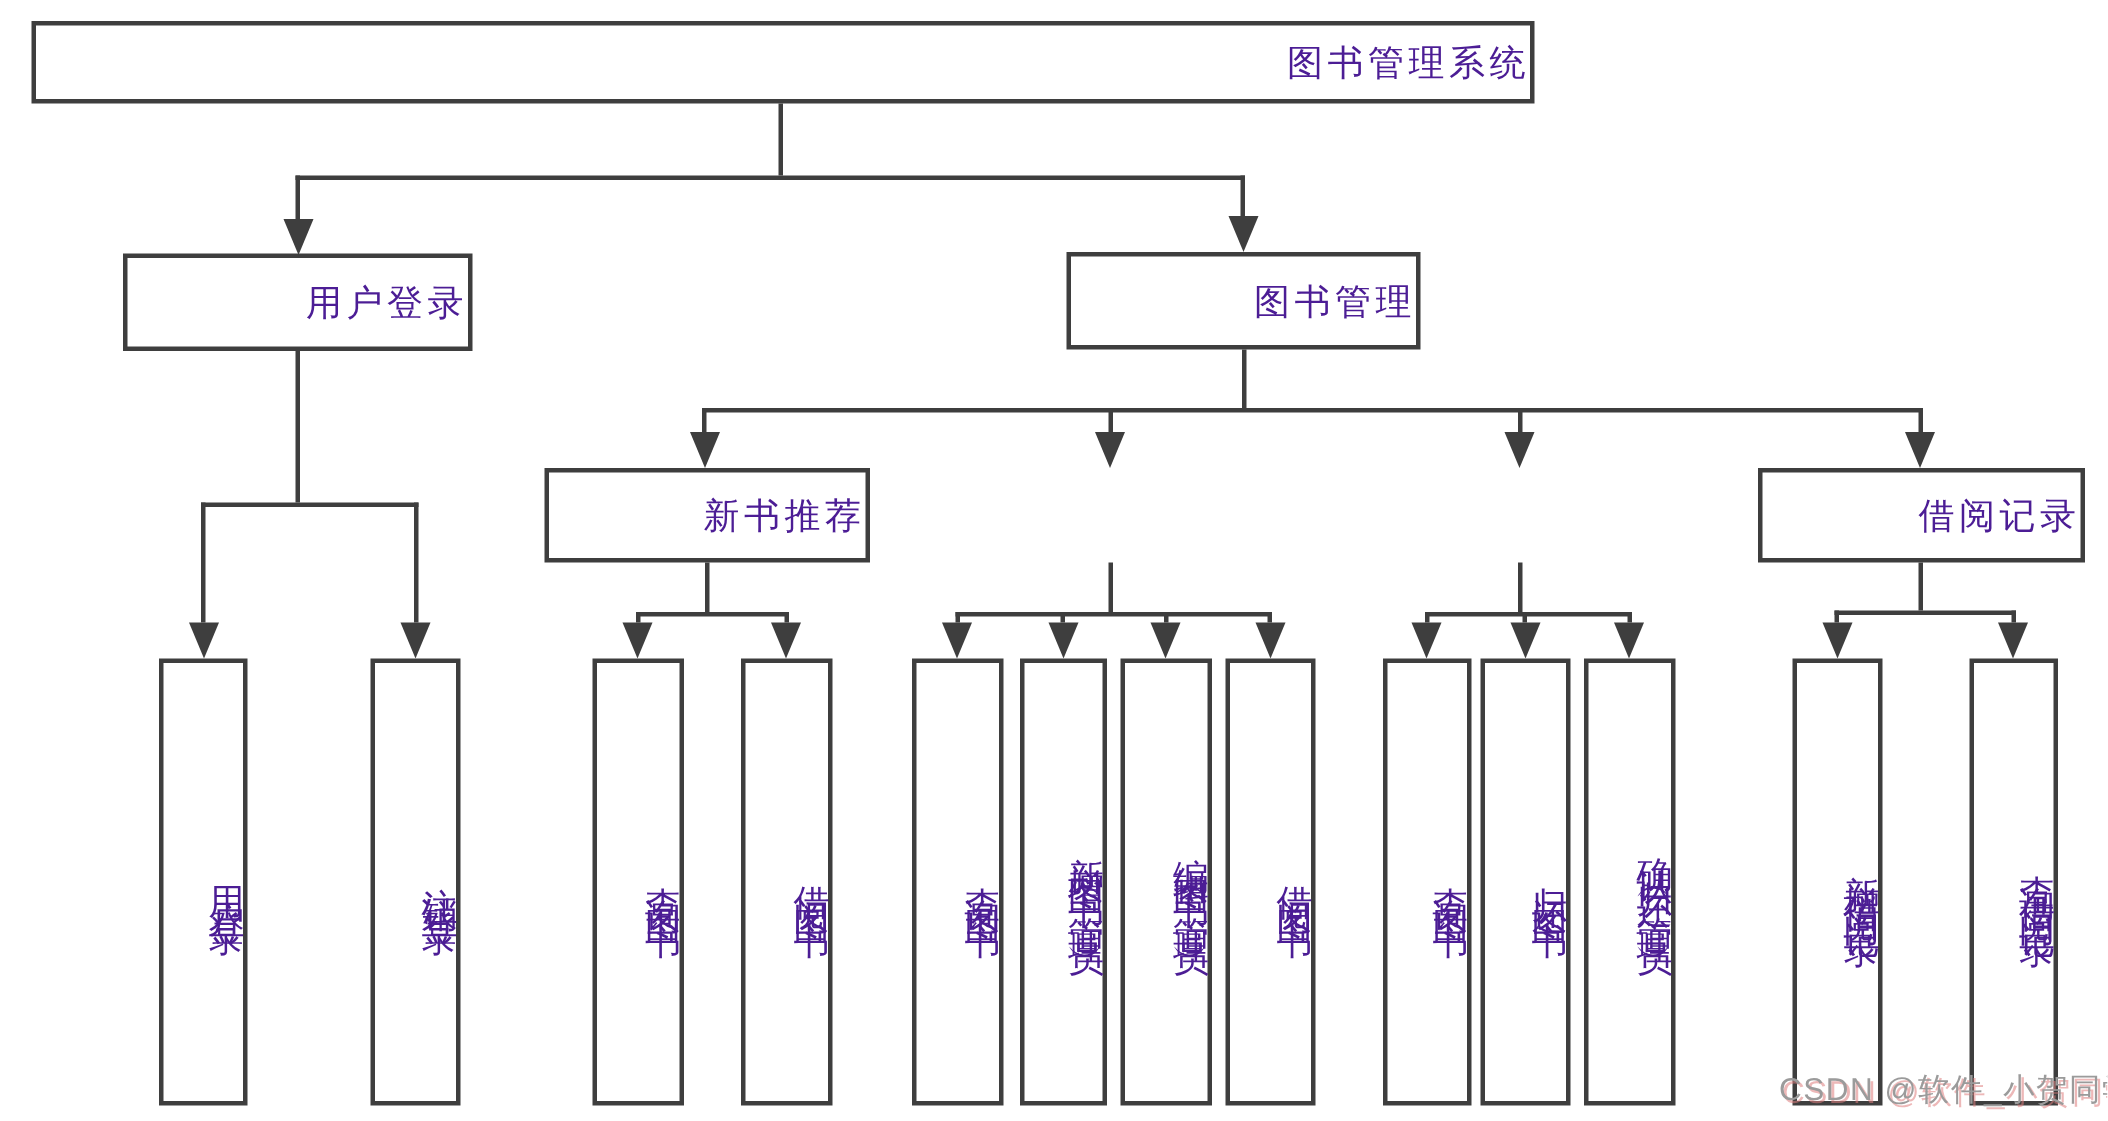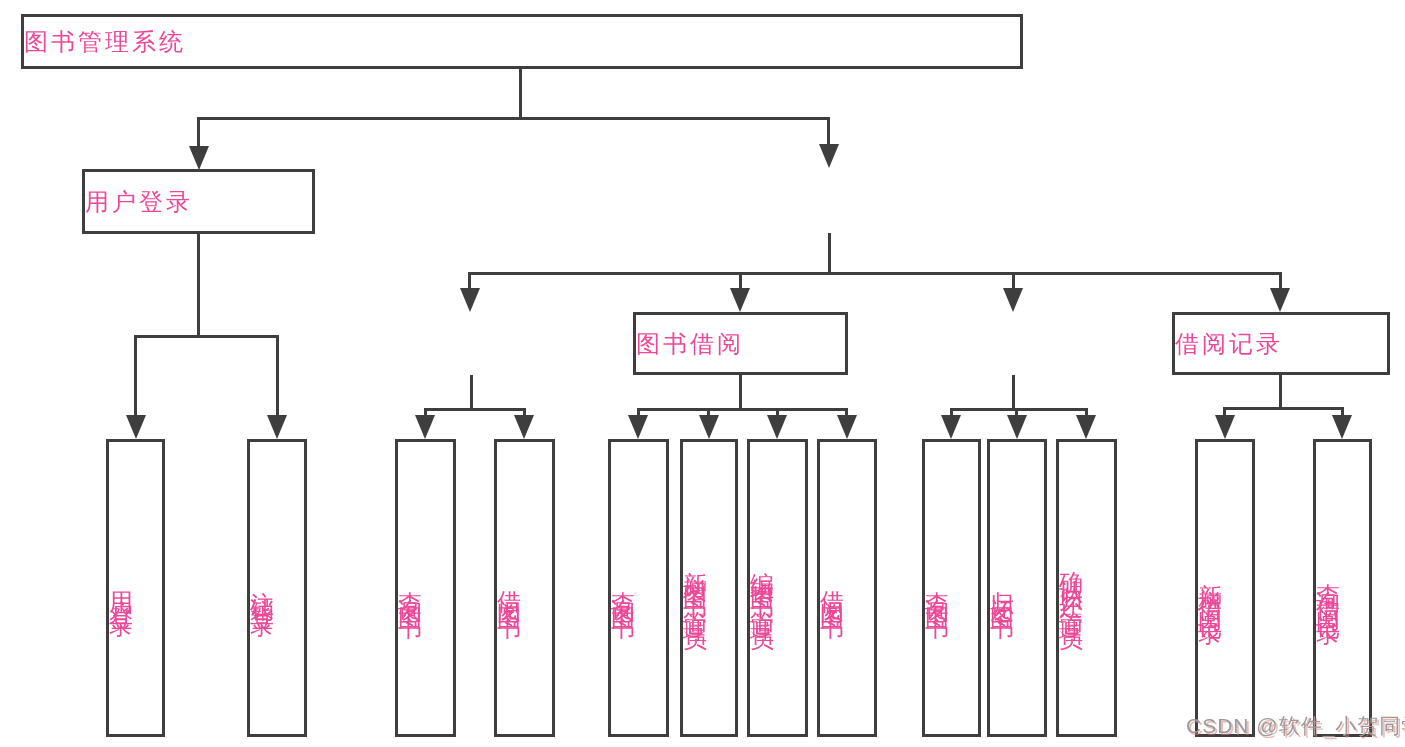--- a/index.html
+++ b/index.html
@@ -2,21 +2,21 @@
 <html><head>
 <meta charset="utf-8">
 <style>
   html,body{margin:0;padding:0;background:#ffffff;}
   .stage{
     position:relative;width:1405px;height:747px;background:#ffffff;overflow:hidden;
     font-family:"Liberation Sans","DejaVu Sans",sans-serif;
   }
   .box{
     position:absolute;box-sizing:border-box;border:3px solid #3e3e3e;background:#ffffff;
-    display:flex;align-items:center;justify-content:flex-start;color:#ec4899;
+    display:flex;align-items:center;justify-content:flex-end;color:#4c1d95;
   }
   .box.h span{font-size:24px;letter-spacing:3px;white-space:nowrap;}
   .box.v span{
     writing-mode:vertical-rl;text-orientation:mixed;
     font-size:24px;letter-spacing:8px;line-height:1;white-space:nowrap;
   }
   .vline{position:absolute;width:3px;background:#3e3e3e;}
   .hline{position:absolute;height:3px;background:#3e3e3e;}
   .arrow{
     position:absolute;width:0;height:0;
@@ -35,25 +35,28 @@
 <div class="stage">
 
   <div class="box h" style="left:21px;top:14px;width:1002px;height:55px">
     <span>图书管理系统</span>
   </div>
 
   <div class="box h" style="left:82px;top:169px;width:233px;height:65px">
     <span>用户登录</span>
   </div>
 
+  <div class="box h" style="left:711px;top:168px;width:236px;height:65px">
+    <span>图书管理</span>
+  </div>
 
+  <div class="box h" style="left:363px;top:312px;width:217px;height:63px">
+    <span>新书推荐</span>
+  </div>
 
-  <div class="box h" style="left:633px;top:312px;width:215px;height:63px">
-    <span>图书借阅</span>
-  </div>
 
 
   <div class="box h" style="left:1172px;top:312px;width:218px;height:63px">
     <span>借阅记录</span>
   </div>
 
   <div class="box v" style="left:106px;top:439px;width:59px;height:298px">
     <span>用户登录</span>
   </div>
   <div class="box v" style="left:247px;top:439px;width:60px;height:298px">

